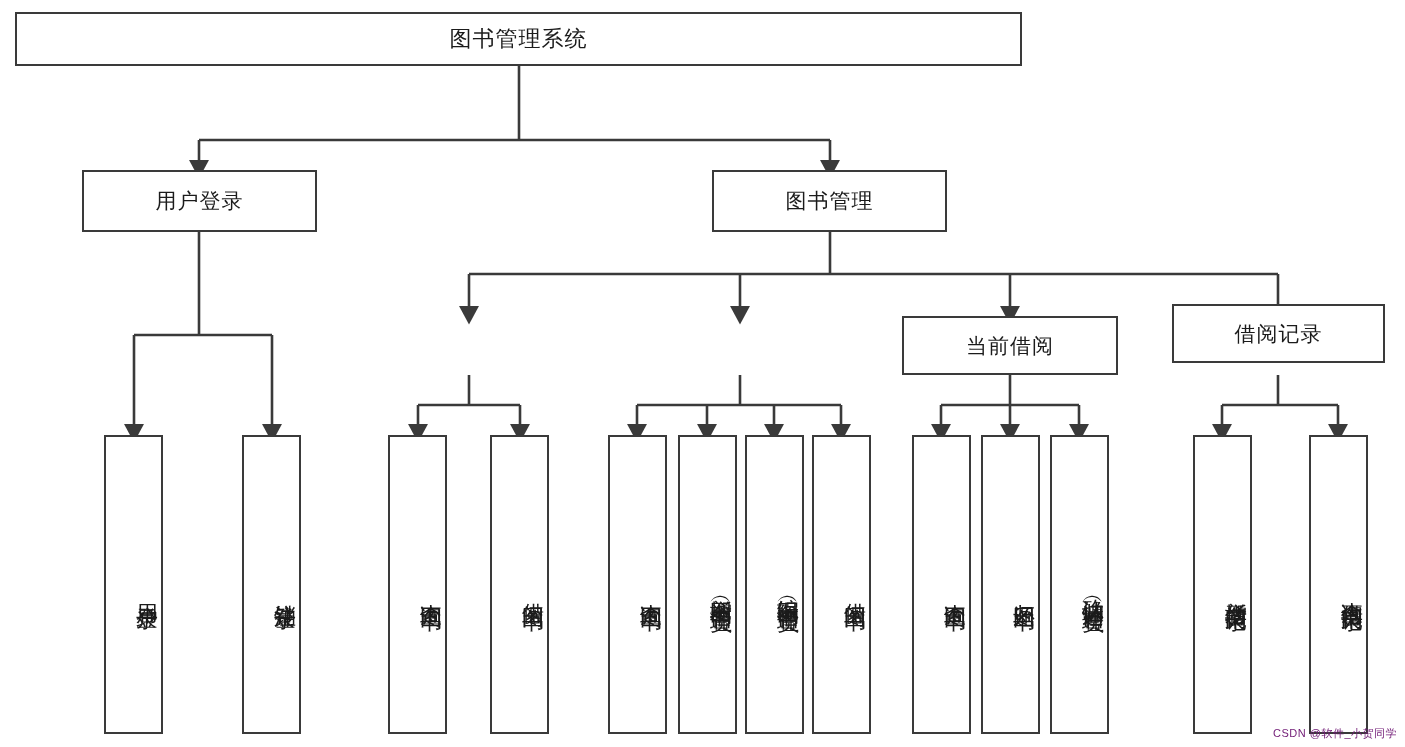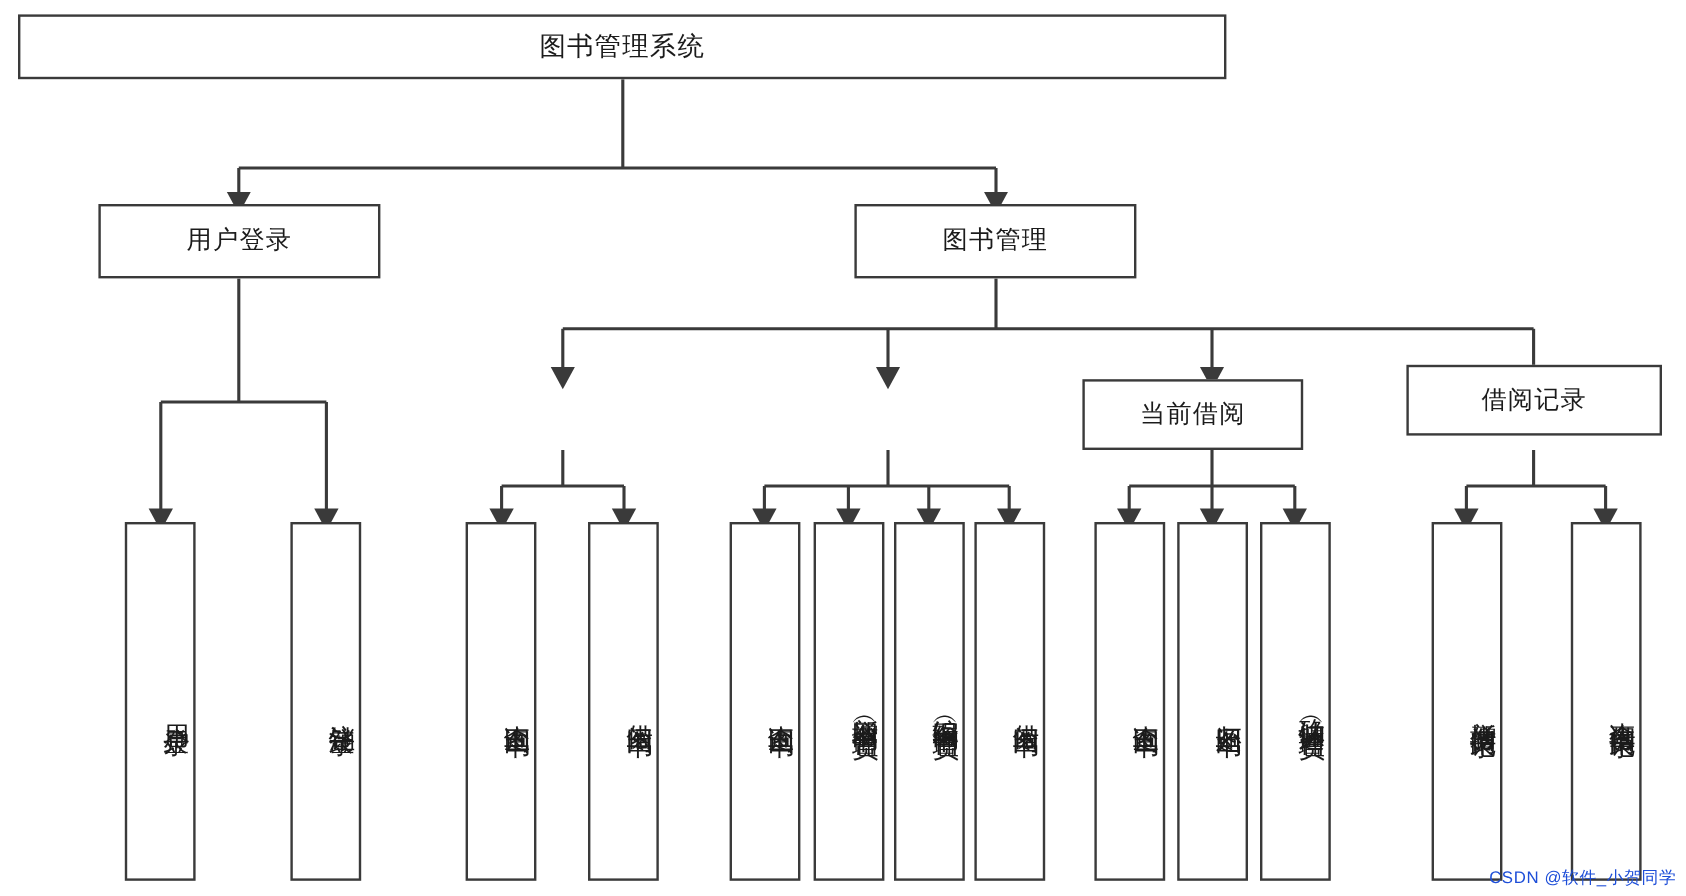--- a/index.html
+++ b/index.html
@@ -57,22 +57,22 @@
     display: block;
     white-space: pre;
   }
   .node.root {
     font-size: 22px;
   }
   #watermark {
     position: absolute;
     right: 8px;
     bottom: 6px;
-    font-size: 14px;
-    color: #1d4ed8;
+    font-size: 11px;
+    color: #701a75;
     letter-spacing: 0.5px;
     white-space: nowrap;
     user-select: none;
   }
 </style>
 </head>
 <body>
 
 <div id="diagram-root">
 
@@ -131,21 +131,21 @@
     <span class="node-label">图书管理系统</span>
   </div>
 
   <div class="node horizontal" style="left:82px; top:170px; width:235px; height:62px;">
     <span class="node-label">用户登录</span>
   </div>
   <div class="node horizontal" style="left:712px; top:170px; width:235px; height:62px;">
     <span class="node-label">图书管理</span>
   </div>
 
-  <div class="node horizontal" style="left:902px; top:316px; width:184px; height:59px;">
+  <div class="node horizontal" style="left:902px; top:316px; width:216px; height:59px;">
     <span class="node-label">当前借阅</span>
   </div>
   <div class="node horizontal" style="left:1172px; top:304px; width:213px; height:59px;">
     <span class="node-label">借阅记录</span>
   </div>
 
   <div class="node vertical" style="left:104px; top:435px; width:59px; height:299px;">
     <span class="node-label">用户登录</span>
   </div>
   <div class="node vertical" style="left:242px; top:435px; width:59px; height:299px;">

